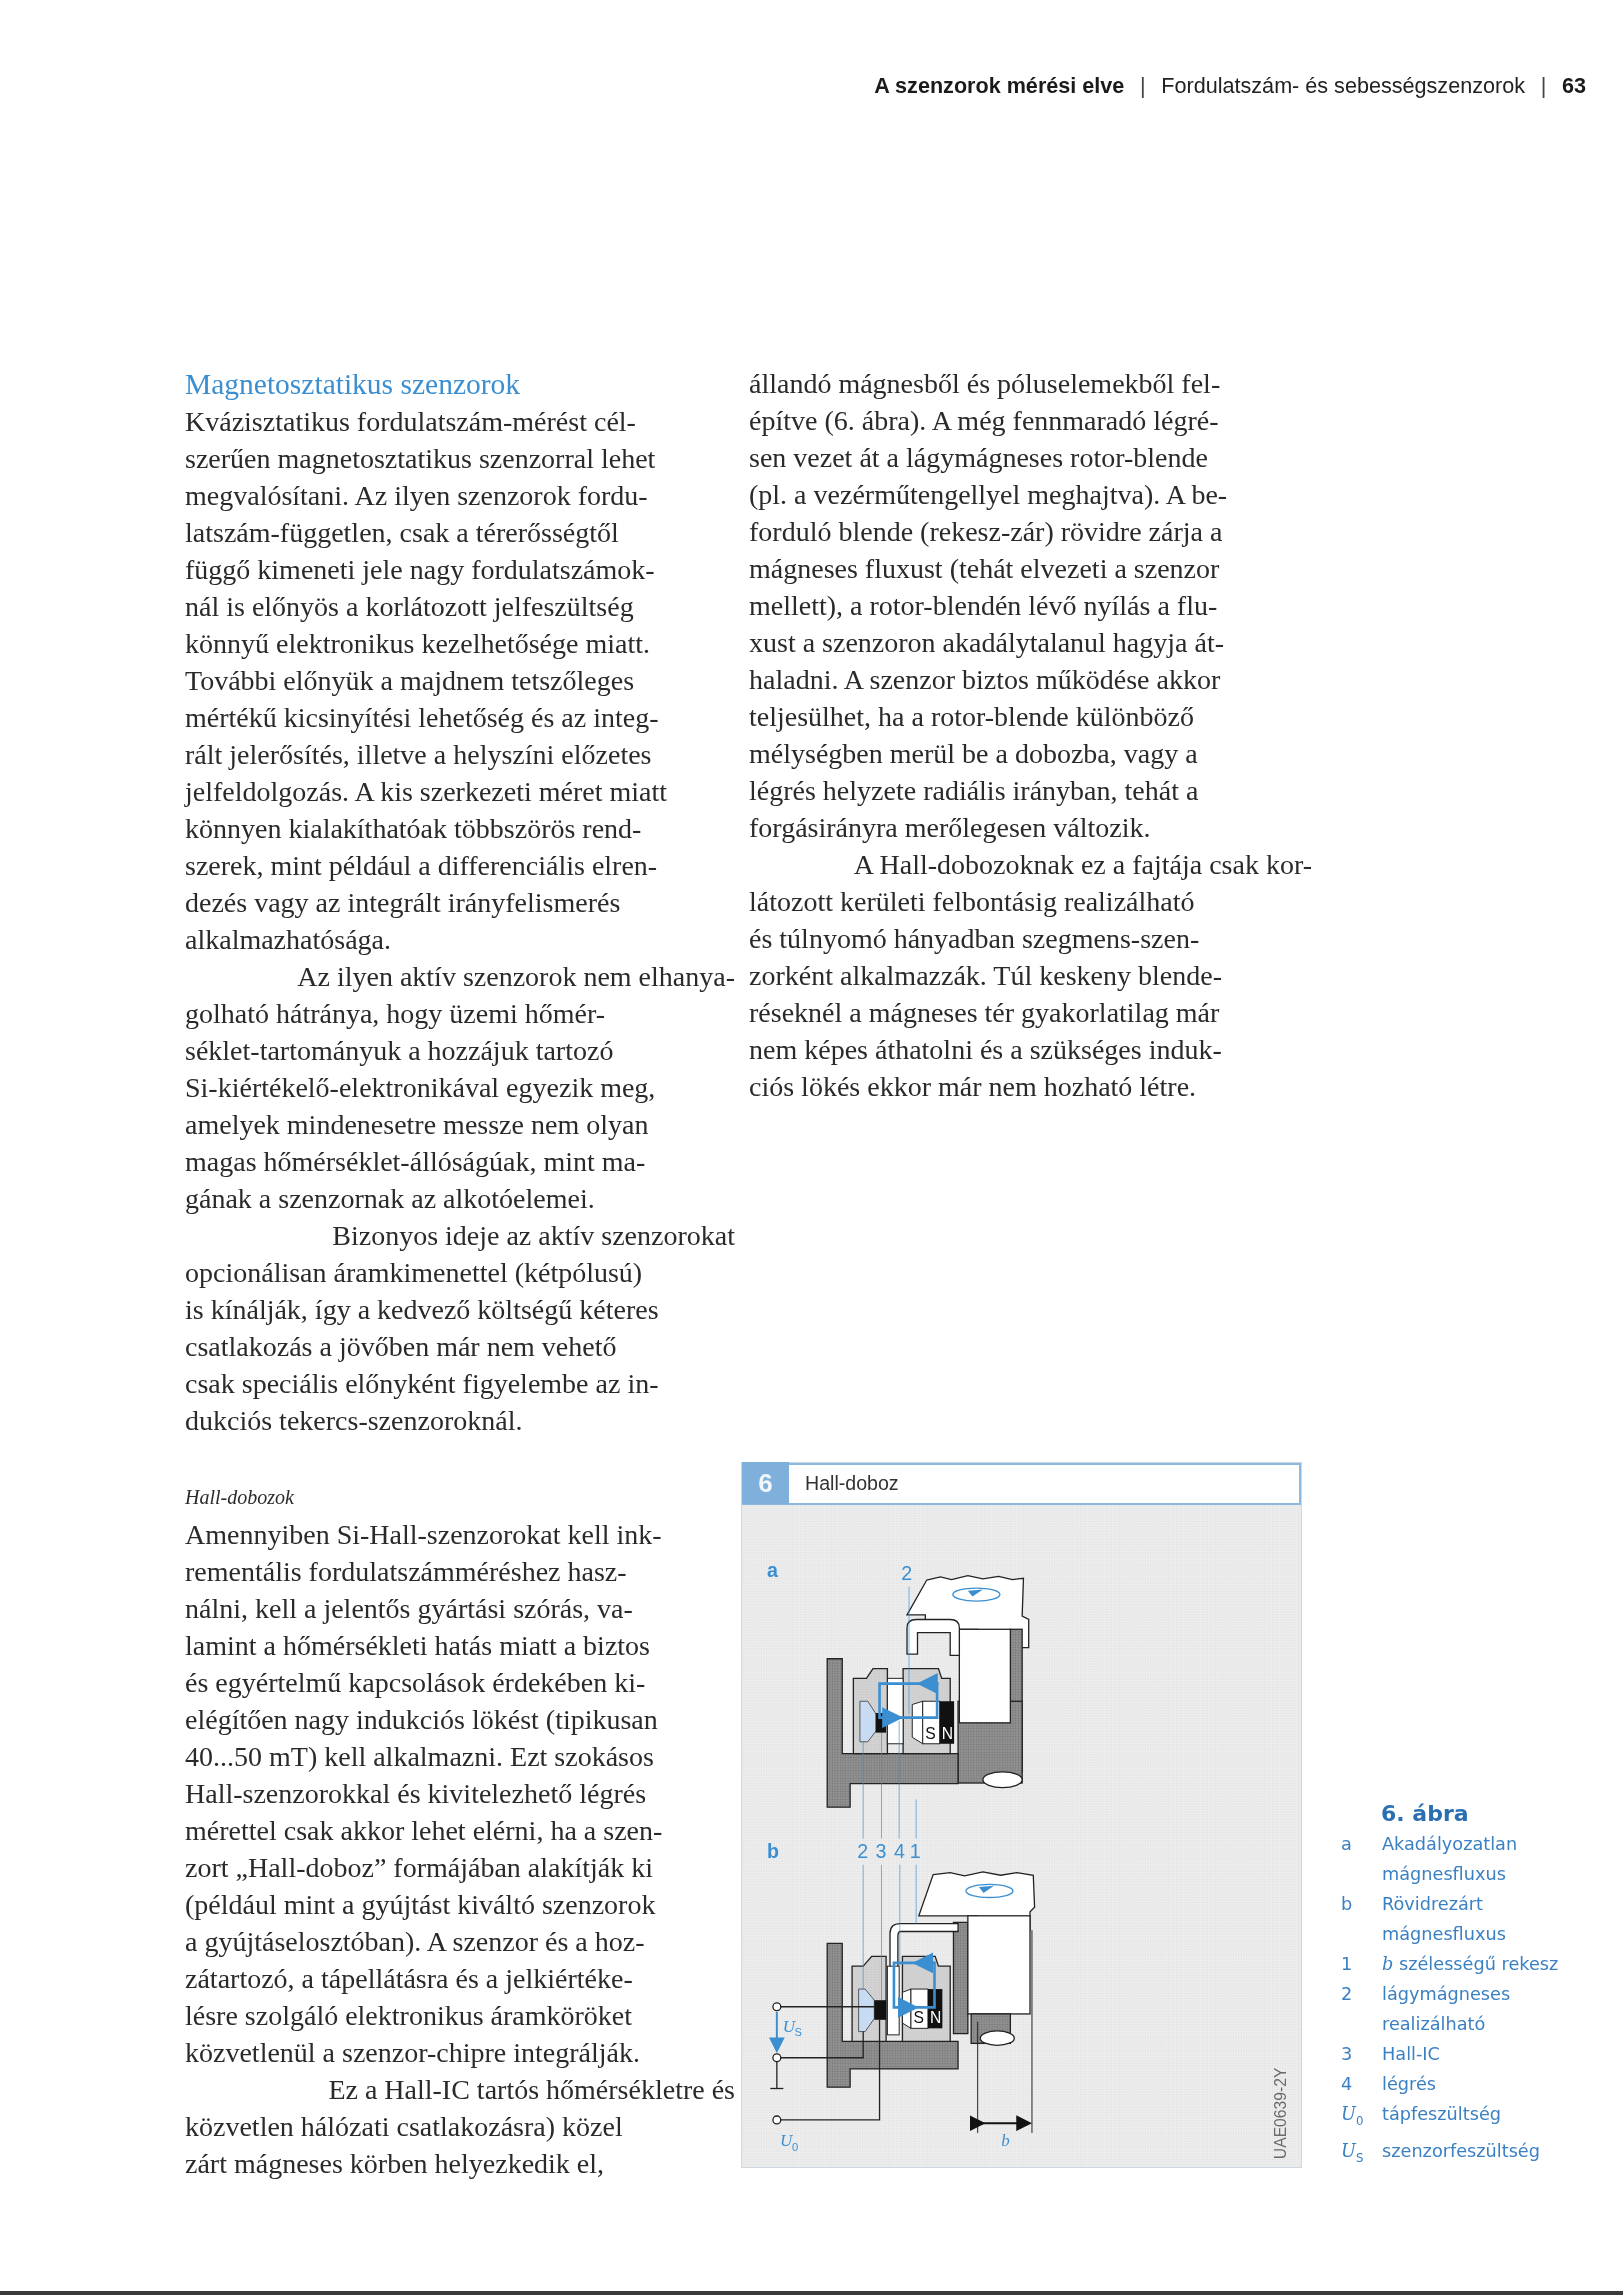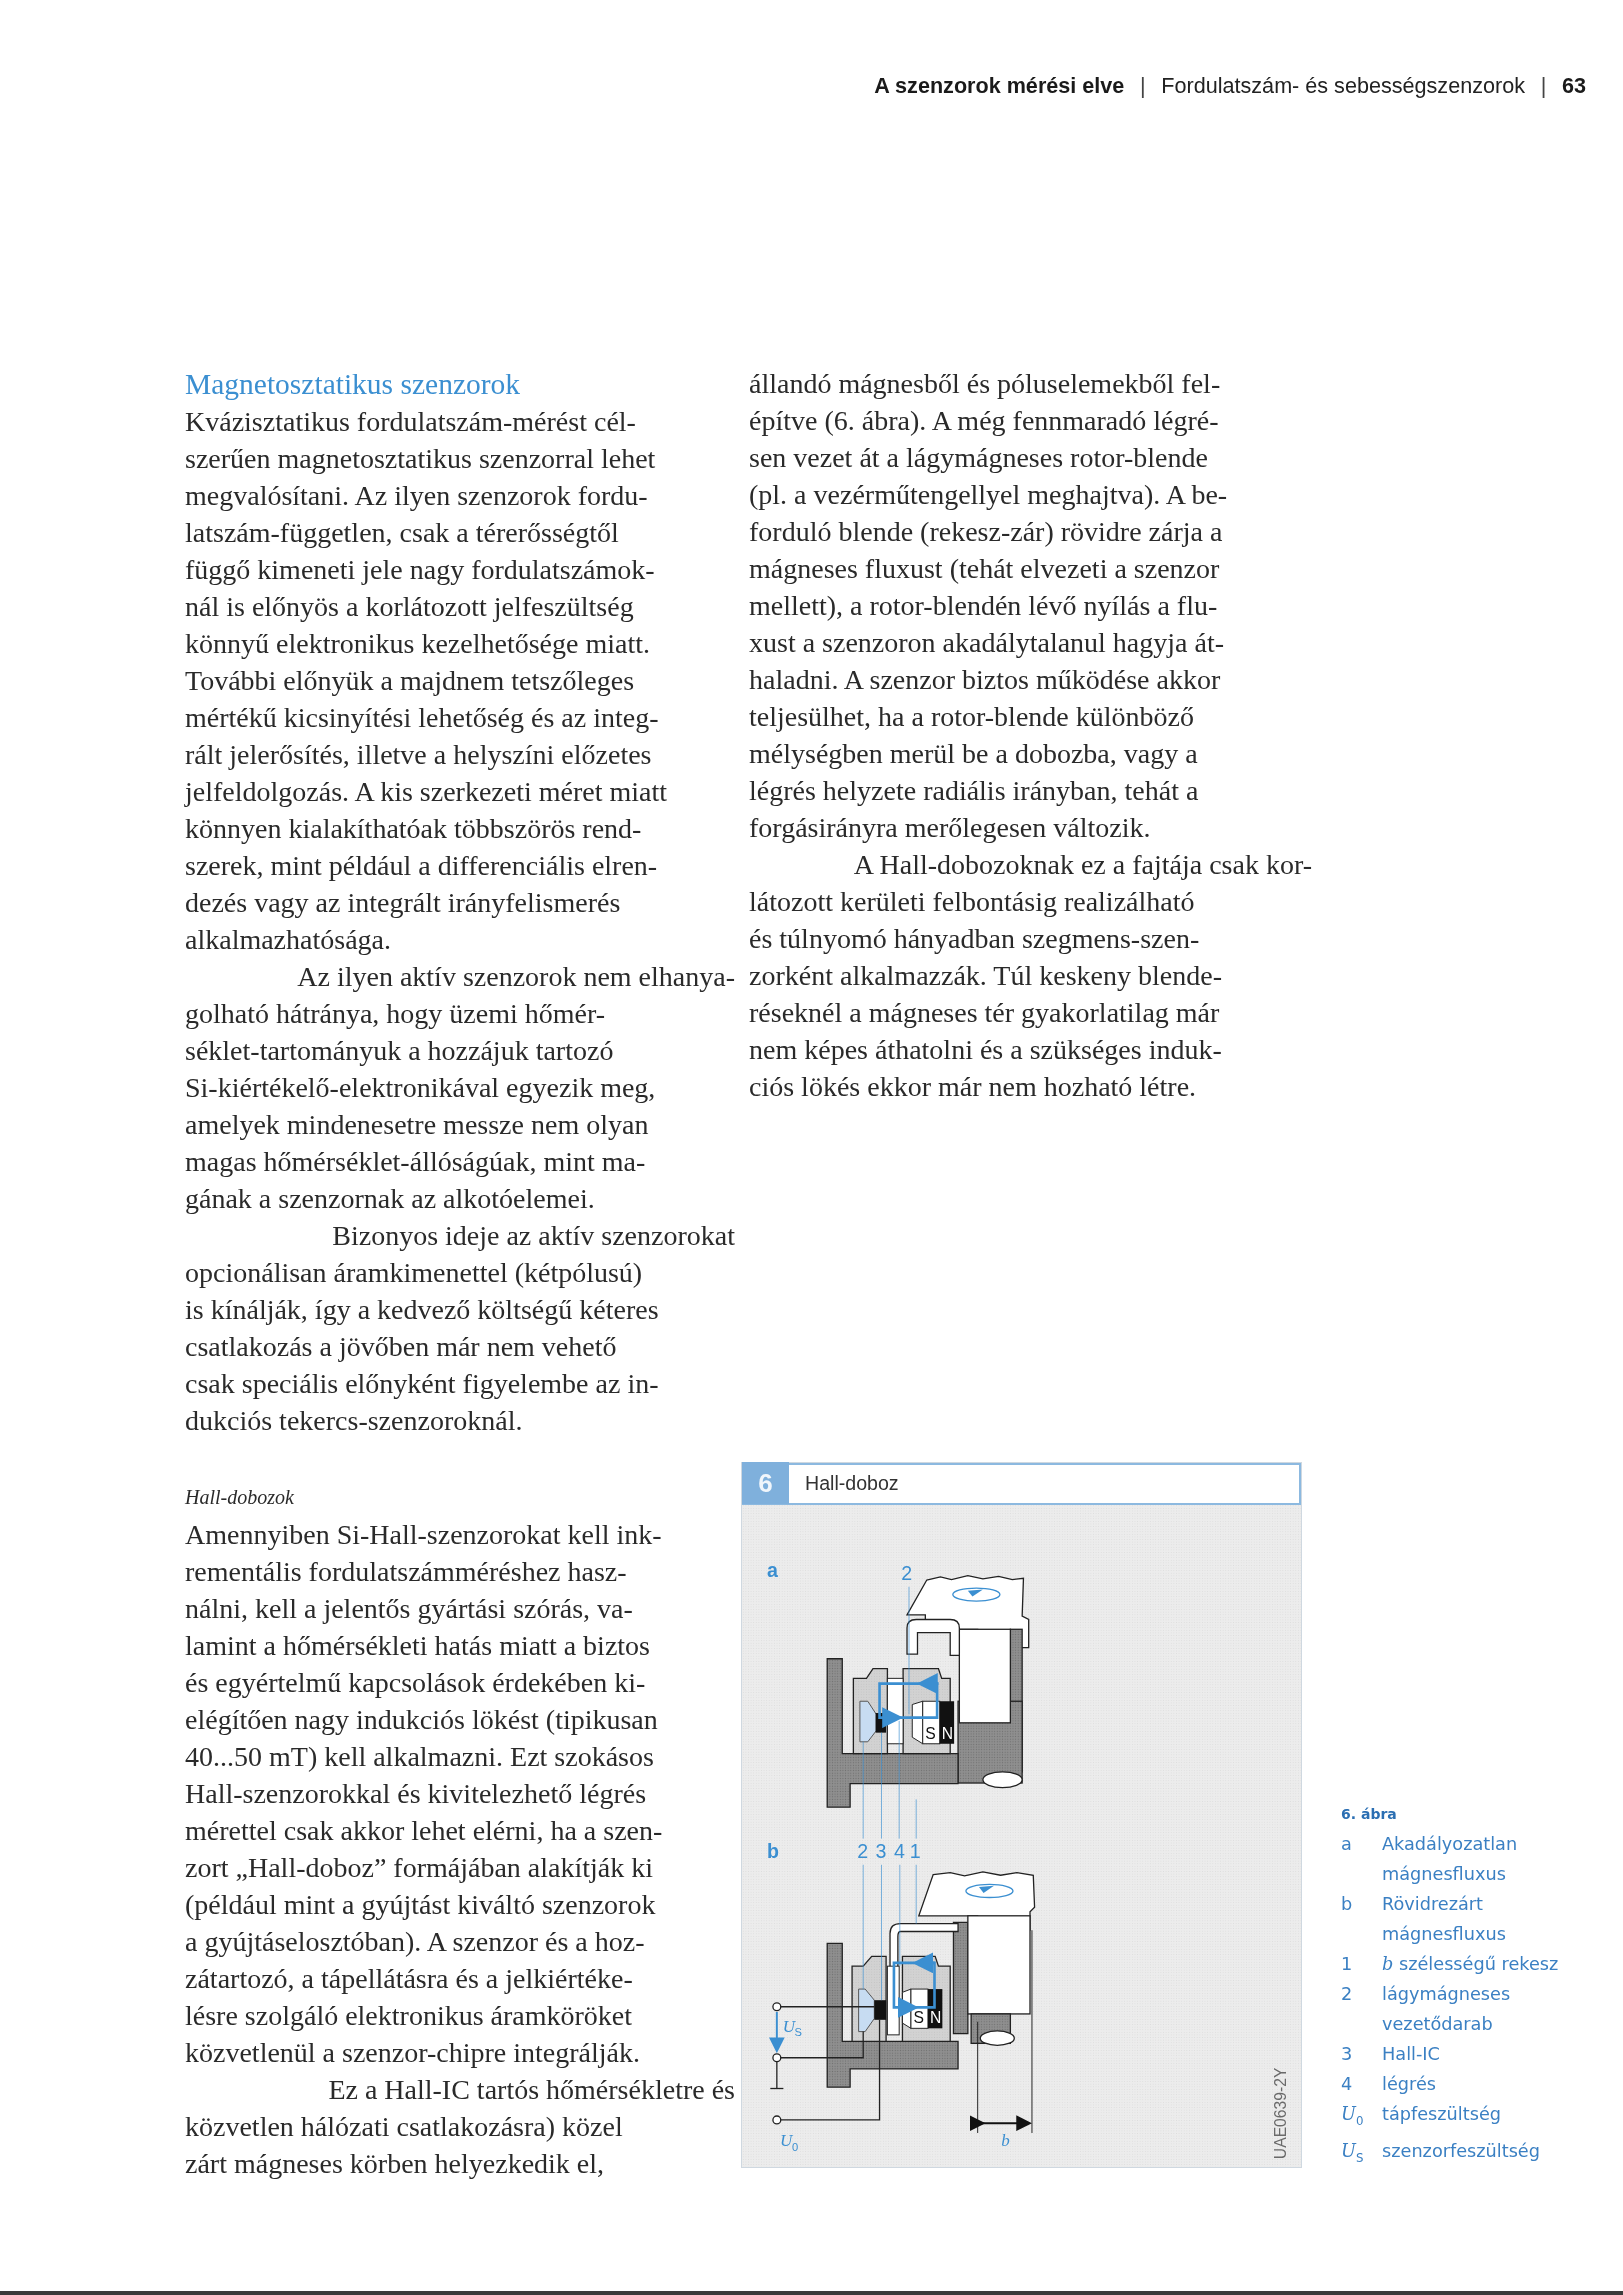--- a/index.html
+++ b/index.html
@@ -17,21 +17,21 @@
   #col-left { left:149px; top:365px; width:550px;margin-left:36px; }
   #col-right { left:749px; top:365px; width:563px; }
   .spacer { height:39px; }
   .figure { position:absolute; left:741px; top:1462px; width:559px; height:704px; background:#ececec; border:0.7px solid #cfd8e0;
     background-image: radial-gradient(#dcdcdc 0.5px, transparent 0.5px); background-size:2.6px 2.6px; }
   .fig-head { position:absolute; left:0; top:0; width:559px; height:42px; background:#ffffff; border-top:2.6px solid #8cb9e0; border-bottom:2.6px solid #8cb9e0; border-right:2.6px solid #8cb9e0; box-sizing:border-box; }
   .fig-num { position:absolute; left:0; top:-2.6px; width:47px; height:42px; background:#7fb0dc; color:#f1f6fb; font-family:"Liberation Sans", sans-serif; font-size:26px; font-weight:bold; text-align:center; line-height:42px; }
   .fig-title { position:absolute; left:63px; top:6.5px; font-family:"Liberation Sans", sans-serif; font-size:19.6px; color:#333; }
   .fig-svg { position:absolute; left:0; top:42px; }
   .caption { position:absolute; left:1341px; top:1799px; width:262px; font-family:"DejaVu Sans", sans-serif; color:#3b80c3; font-size:17.7px; line-height:30px; }
-  .caption .cap-title { font-weight:bold; color:#2b6fb3; font-size:14px; }
+  .caption .cap-title { font-weight:bold; color:#2b6fb3; font-size:22px;margin-left:40px; }
   .caption .row { display:flex; }
   .caption .key { width:41px; flex:0 0 41px; }
   .caption .key.it { font-family:"DejaVu Serif", serif; font-style:italic; }
   .caption .key sub { font-style:normal; font-family:"DejaVu Sans", sans-serif; font-size:11.8px; }
   .caption .val i { font-family:"DejaVu Serif", serif; }
   .bottom-rule { position:absolute; left:0; bottom:0; width:1623px; height:3.9px; background:#3a3a3a; }
 </style>
 </head>
 <body>
 
@@ -269,21 +269,21 @@
   <div class="row">
       <span class="key">b</span>
       <span class="val">Rövidrezárt mágnesfluxus</span>
     </div>
   <div class="row">
       <span class="key">1</span>
       <span class="val"><i>b</i><span> szélességű rekesz</span></span>
     </div>
   <div class="row">
       <span class="key">2</span>
-      <span class="val">lágymágneses vezetődarab</span>
+      <span class="val">lágymágneses realizálható</span>
     </div>
   <div class="row">
       <span class="key">3</span>
       <span class="val">Hall-IC</span>
     </div>
   <div class="row">
       <span class="key">4</span>
       <span class="val">légrés</span>
     </div>
   <div class="row">

